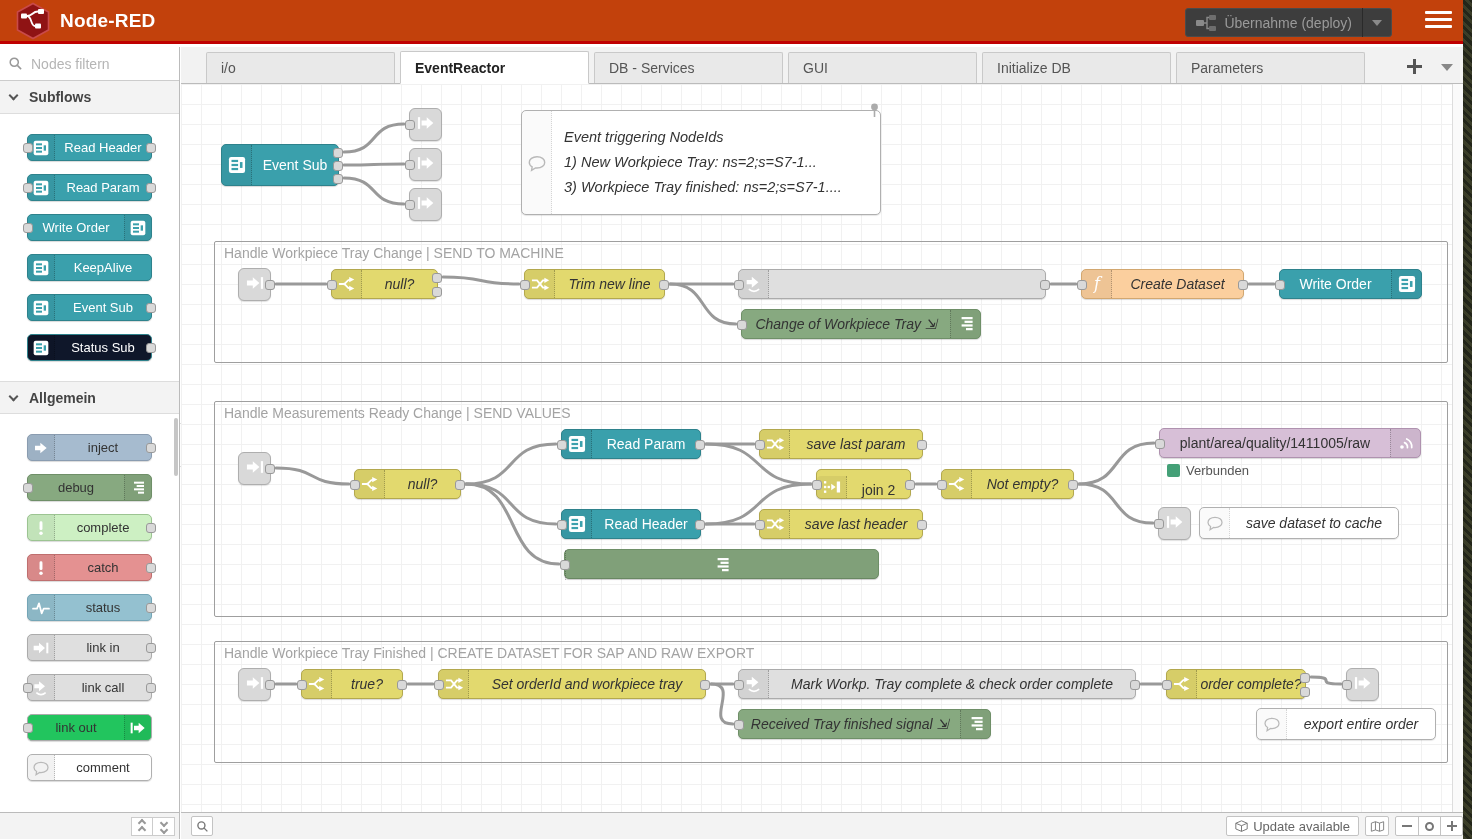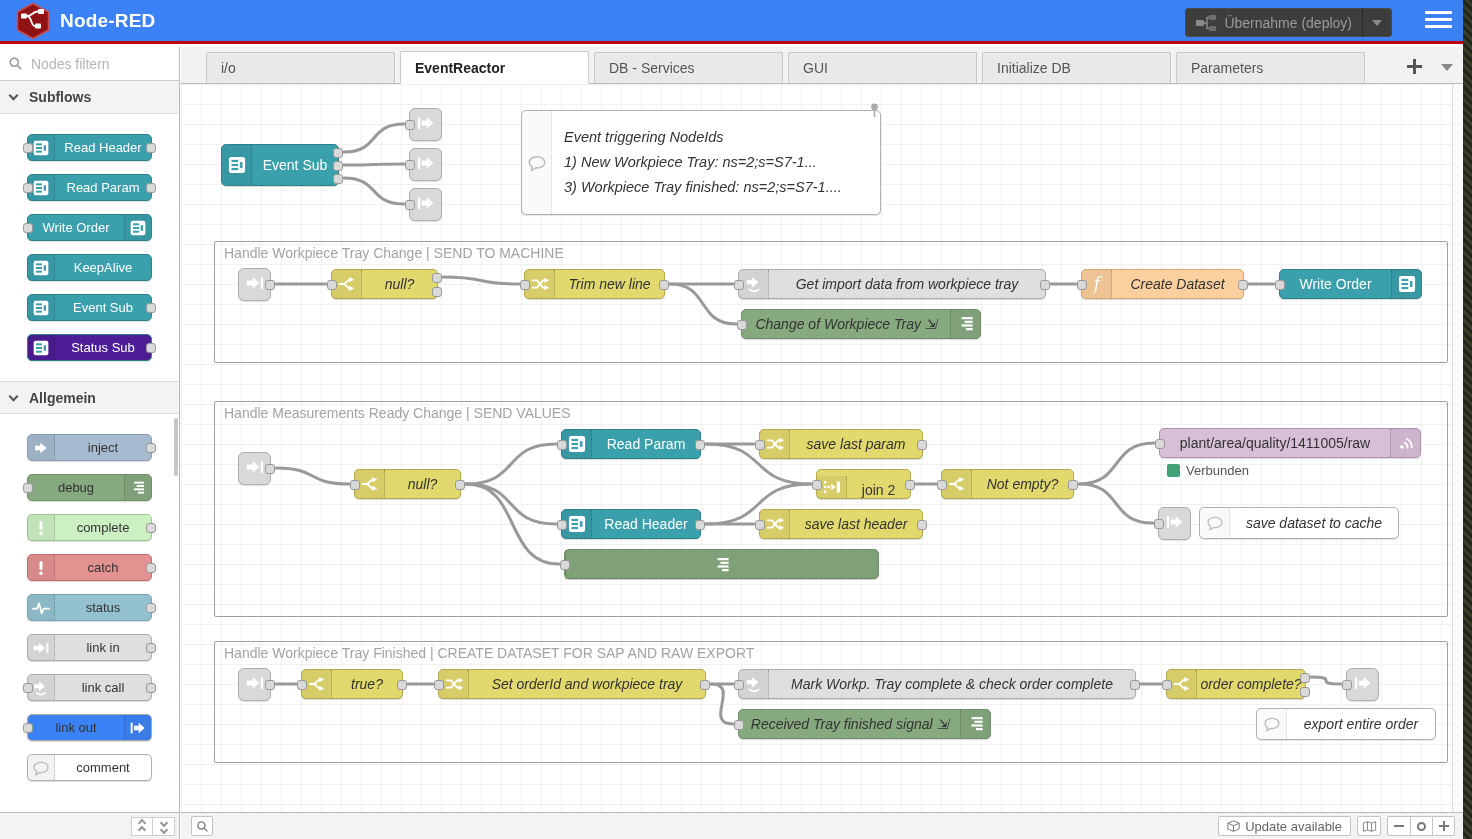--- a/index.html
+++ b/index.html
@@ -1,21 +1,21 @@
 <!DOCTYPE html>
 <html><head>
 <meta charset="utf-8">
 <style>
   html,body{margin:0;padding:0;width:1472px;height:839px;overflow:hidden;
     font-family:"Liberation Sans",sans-serif;background:#fff;}
   *{box-sizing:border-box;}
   #app{position:relative;width:1472px;height:839px;background:#fff;}
 
   
-  #header{position:absolute;left:0;top:0;width:1472px;height:44px;background:#3b82f6;
+  #header{position:absolute;left:0;top:0;width:1472px;height:44px;background:#c2410c;
     border-bottom:3px solid #bf0000;display:flex;align-items:center;}
   #logo{margin-left:16px;display:flex;align-items:center;}
   #app-title{color:#fff;font-size:19px;font-weight:bold;margin-left:10px;letter-spacing:.2px;}
   #deploy-btn{position:absolute;right:80px;top:8px;height:29px;background:#3d3d3d;border:1px solid #4a4a4a;
     border-radius:3px;display:flex;align-items:center;padding:0 0 0 10px;cursor:pointer;}
   #deploy-btn .dlabel{color:#9a9a9a;font-size:14px;margin:0 10px 0 8px;}
   #deploy-split{width:1px;height:29px;background:#2a2a2a;}
   .caret{width:0;height:0;border-left:5px solid transparent;border-right:5px solid transparent;
     border-top:6px solid #8a8a8a;margin:0 9px;}
   #menu-btn{position:absolute;right:20px;top:11px;width:27px;cursor:pointer;}
@@ -105,21 +105,21 @@
   .node-status{position:absolute;display:flex;align-items:center;font-size:13px;color:#555;}
   .status-dot{width:13px;height:13px;border-radius:2px;background:#44a077;margin-right:6px;}
   #comment-pin{position:absolute;}
 
   
   #canvas-footer{position:absolute;left:181px;top:812px;width:1282px;height:27px;background:#f3f3f3;
     border-top:1px solid #bbb;display:flex;align-items:center;}
   .cf-btn{height:20px;background:#fff;border:1px solid #c3c3c3;border-radius:2px;display:flex;
     align-items:center;justify-content:center;cursor:pointer;color:#666;}
   #cf-search{width:22px;margin-left:10px;}
-  #cf-right{position:absolute;right:8px;display:flex;align-items:center;gap:6px;}
+  #cf-right{position:absolute;right:0;display:flex;align-items:center;gap:6px;}
   #update-btn{padding:0 8px;font-size:13px;gap:5px;}
   #zoom-group{display:flex;height:20px;border:1px solid #c3c3c3;border-radius:2px;background:#fff;}
   #zoom-group .zseg{width:22px;display:flex;align-items:center;justify-content:center;cursor:pointer;}
   #zoom-group .zseg + .zseg{border-left:1px solid #c3c3c3;}
   .minus-glyph{width:10px;height:2px;background:#777;}
   .circle-glyph{width:9px;height:9px;border:2px solid #777;border-radius:50%;}
   .plus-glyph{position:relative;width:10px;height:10px;}
   .plus-glyph i{position:absolute;background:#777;}
   .plus-glyph i:nth-child(1){left:4px;top:0;width:2px;height:10px;}
   .plus-glyph i:nth-child(2){left:0;top:4px;width:10px;height:2px;}
@@ -238,21 +238,21 @@
       <rect x="4" y="4" width="22" height="22" rx="3" fill="#fff"></rect>
       <rect x="7.5" y="8" width="9" height="3" fill="#3aa0ac"></rect>
       <rect x="7.5" y="13.5" width="9" height="3" fill="#3aa0ac"></rect>
       <rect x="7.5" y="19" width="9" height="3" fill="#3aa0ac"></rect>
       <rect x="19" y="11" width="3.5" height="8" fill="#3aa0ac"></rect>
               </svg>
             </span>
             <span class="plbl">Event Sub</span>
             <span class="pport" style="right:-5px"></span>
           </div>
-          <div class="p-item white-label" style="background: #4c1d95; border-color: rgb(46, 130, 140);">
+          <div class="p-item white-label" style="background: #0f172a; border-color: rgb(46, 130, 140);">
             <span class="ibox l">
               <svg width="20" height="20" viewBox="0 0 30 30">
       <rect x="4" y="4" width="22" height="22" rx="3" fill="#fff"></rect>
       <rect x="7.5" y="8" width="9" height="3" fill="#3aa0ac"></rect>
       <rect x="7.5" y="13.5" width="9" height="3" fill="#3aa0ac"></rect>
       <rect x="7.5" y="19" width="9" height="3" fill="#3aa0ac"></rect>
       <rect x="19" y="11" width="3.5" height="8" fill="#3aa0ac"></rect>
               </svg>
             </span>
             <span class="plbl">Status Sub</span>
@@ -328,21 +328,21 @@
             <span class="ibox l">
               <svg width="20" height="20" viewBox="0 0 30 30">
       <path d="M5 9.5 h7 v-4.5 l9 7.5 -9 7.5 v-4.5 h-7 z" fill="#fff"></path>
       <path d="M8 22 q7 6 14 0" stroke="#fff" stroke-width="2.4" fill="none"></path>
               </svg>
             </span>
             <span class="plbl">link call</span>
             <span class="pport" style="left:-5px"></span>
             <span class="pport" style="right:-5px"></span>
           </div>
-          <div class="p-item" style="background: #3b82f6; border-color: rgb(171, 171, 171);">
+          <div class="p-item" style="background: #22c55e; border-color: rgb(171, 171, 171);">
             <span class="plbl">link out</span>
             <span class="ibox r">
               <svg width="20" height="20" viewBox="0 0 30 30">
       <rect x="4" y="7" width="3" height="16" fill="#fff"></rect>
       <path d="M9 11.5 h7 v-4.5 l9 8 -9 8 v-4.5 h-7 z" fill="#fff"></path>
               </svg>
             </span>
             <span class="pport" style="left:-5px"></span>
           </div>
           <div class="p-item" style="background: rgb(255, 255, 255); border-color: rgb(176, 176, 176);">
@@ -527,21 +527,20 @@
         <span class="port" style="left:-5px;top:10px"></span>
         <span class="port" style="right:-5px;top:10px"></span>
       </div>
       <div class="node" style="left: 557px; top: 185px; width: 308px; height: 30px; background: rgb(223, 223, 223); border-color: rgb(171, 171, 171);">
         <span class="ibox l">
           <svg width="22" height="22" viewBox="0 0 30 30">
       <path d="M5 9.5 h7 v-4.5 l9 7.5 -9 7.5 v-4.5 h-7 z" fill="#fff"></path>
       <path d="M8 22 q7 6 14 0" stroke="#fff" stroke-width="2.4" fill="none"></path>
           </svg>
         </span>
-        <span class="lbl it">Get import data from workpiece tray</span>
         <span class="port" style="left:-5px;top:10px"></span>
         <span class="port" style="right:-5px;top:10px"></span>
       </div>
       <div class="node" style="left: 900px; top: 185px; width: 163px; height: 30px; background: rgb(251, 207, 158); border-color: rgb(210, 167, 112);">
         <span class="ibox l">
           <svg width="22" height="22" viewBox="0 0 30 30">
       <text x="15" y="22" text-anchor="middle" font-size="22" font-style="italic" font-family="DejaVu Serif, serif" fill="#fff">f</text>
           </svg>
         </span>
         <span class="lbl it">Create Dataset</span>

